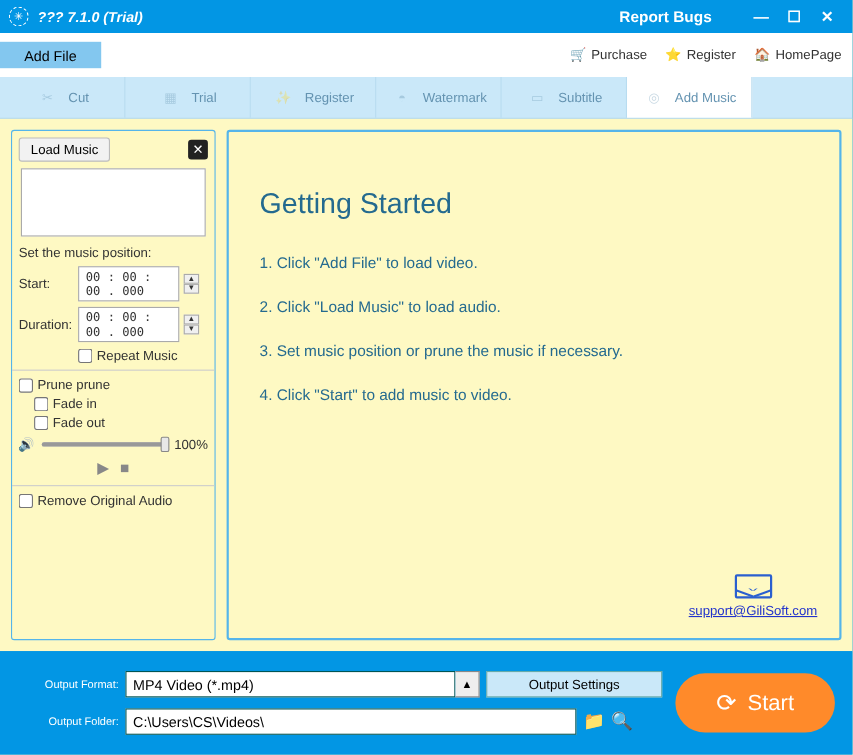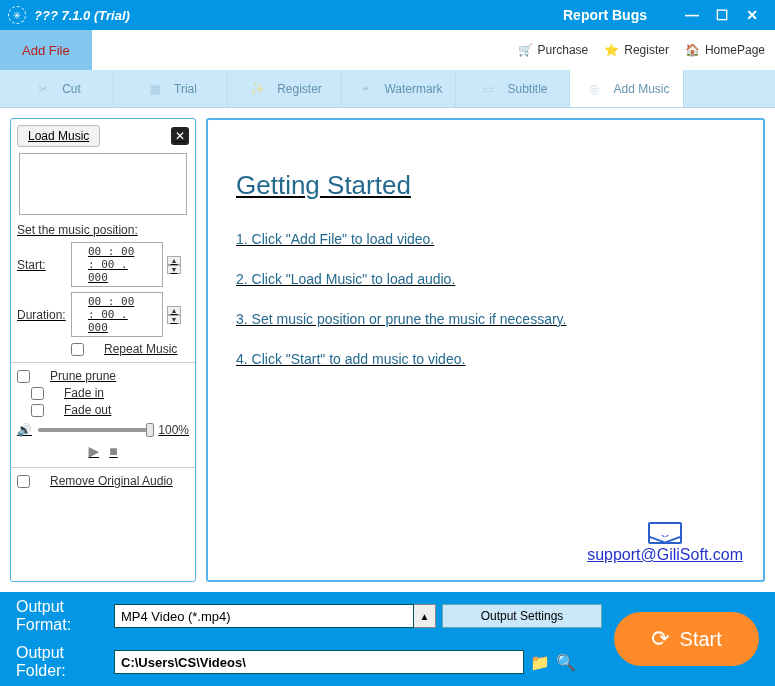--- a/index.html
+++ b/index.html
@@ -6,72 +6,72 @@
 body { width: 775px; height: 686px; background: #0296e4; overflow: hidden; }
 
 .titlebar { height: 30px; background: #0296e4; display: flex; align-items: center; padding: 0 8px; color: #fff; }
 .titlebar .app-icon { width: 18px; height: 18px; border: 1px dashed #fff; border-radius: 50%; display:flex; align-items:center; justify-content:center; font-size:10px; margin-right:8px; }
 .titlebar .title { font-size: 13px; font-weight: 600; flex: 0 0 auto; font-style: italic; }
 .titlebar .spacer { flex: 1; }
 .titlebar .report { font-size: 14px; font-weight: 600; margin-right: 30px; cursor: pointer; }
 .titlebar .winbtn { width: 30px; text-align: center; font-size: 14px; font-weight: 700; cursor: pointer; }
 
 .toolbar-row { height: 40px; background: #fff; display: flex; align-items: center; padding-right: 10px; }
-.add-file { background: #83c7ef; color: #b91c1c; height: 40px; padding: 0 22px; font-size: 13px; display:flex; align-items:center; cursor:pointer; }
+.add-file { background: #83c7ef; color: #000000; height: 24px; padding: 0 22px; font-size: 13px; display:flex; align-items:center; cursor:pointer; }
 .toolbar-row .spacer { flex: 1; }
 .link-btn { display: flex; align-items: center; gap: 4px; font-size: 12px; color: #333; margin-left: 16px; cursor: pointer; }
 .link-btn .ic { width:16px; height:16px; display:flex; align-items:center; justify-content:center; font-size:12px; }
 
 .tabs { height: 38px; background: #cae8f9; display: flex; border-bottom: 1px solid #b5d9ee; }
 .tab { width: 114px; display: flex; align-items: center; justify-content: center; gap: 8px; font-size: 12px; color: #6493b1; cursor: pointer; border-right: 1px solid #b8dcf0; }
 .tab.active { background: #fff; color: #6493b1; }
 .tab .ticon { width: 22px; height: 22px; opacity: 0.35; display:flex; align-items:center; justify-content:center; }
 
-.work { background: #ffffff; height: 484px; display: flex; padding: 10px; gap: 10px; text-decoration: underline; }
+.work { background: #fef9c3; height: 484px; display: flex; padding: 10px; gap: 10px; }
 .side { width: 186px; border: 1px solid #55b5ea; border-radius: 3px; padding: 6px; font-size: 12px; color: #333; }
 .loadrow { display:flex; align-items:center; gap:4px; }
 .load-btn { background: #f2f2f2; border: 1px solid #bbb; border-radius: 3px; padding: 3px 10px; font-size: 12px; cursor: pointer; }
 .closex { width:18px; height:18px; background:#222; color:#fff; display:flex; align-items:center; justify-content:center; border-radius:3px; font-size:12px; cursor:pointer; margin-left:auto; }
 .musicbox { border:1px solid #aaa; height:62px; margin:6px 2px 8px; background:#fff; }
 .row { display:flex; align-items:center; margin:5px 0; gap:4px; }
 .row label { width:50px; }
-.timebox { border:1px solid #aaa; padding:2px 16px; font-family:monospace; font-size:11px; background:#fff; width:92px; }
+.timebox { border:1px solid #aaa; padding:2px 6px; font-family:monospace; font-size:11px; background:#fff; width:92px; }
 .spin { width:14px; display:flex; flex-direction:column; }
 .spin span { border:1px solid #aaa; height:9px; font-size:7px; line-height:7px; text-align:center; background:#f0f0f0; cursor:pointer; }
-.chk { display:flex; align-items:center; gap:20px; margin:3px 0; }
+.chk { display:flex; align-items:center; gap:4px; margin:3px 0; }
 .chk input { margin:0; }
 .sep { border-top:1px solid #ccc; margin:6px -6px; }
 .vol { display:flex; align-items:center; gap:6px; margin:6px 0; }
 .slider { flex:1; height:4px; background:#ccc; position:relative; border-radius:2px; }
 .slider .fill { position:absolute; left:0; top:0; bottom:0; width:100%; background:#999; border-radius:2px; }
 .slider .thumb { position:absolute; right:-2px; top:-5px; width:8px; height:14px; background:#e8e8e8; border:1px solid #888; border-radius:2px; }
 .playrow { display:flex; gap:10px; justify-content:center; margin:4px 0 8px; }
 .playrow span { color:#888; font-size:14px; cursor:pointer; }
 
 .main { flex:1; border: 2px solid #55b5ea; border-radius: 3px; padding: 20px 28px; position:relative; }
 .gs-title { text-align:left; font-size:26px; color:#246a8f; font-weight:400; margin:30px 0 30px; }
 .step { color:#246a8f; font-size:14px; margin:24px 0; }
 .support { position:absolute; right:20px; bottom:16px; text-align:center; }
-.support a { color:#2233cc; font-size:16px; text-decoration:underline; cursor:pointer;text-align:right; }
+.support a { color:#2233cc; font-size:12px; text-decoration:underline; cursor:pointer;text-align:right; }
 .envicon { width:34px; height:22px; border:2px solid #2a5fcf; border-radius:2px; margin:0 auto 2px; position:relative; }
 .envicon::before { content:''; position:absolute; left:0; right:0; top:0; height:11px; border-bottom:2px solid #2a5fcf; clip-path: polygon(0 0, 50% 100%, 100% 0, 100% 10%, 50% 110%, 0 10%); }
 .envicon::after { content:''; position:absolute; left:2px; top:1px; right:2px; height:10px; border-left:2px solid #2a5fcf; border-right:2px solid #2a5fcf; transform: skewY(0); display:none; }
 .env-lines::before, .env-lines::after { content:''; position:absolute; top:0; width:50%; height:12px; border-bottom:2px solid #2a5fcf; }
 .env-lines::before { left:0; transform: skewY(20deg); transform-origin:left; }
 .env-lines::after { right:0; transform: skewY(-20deg); transform-origin:right; }
 
 .bottom { height: 94px; background:#0296e4; padding:10px 16px; display:flex; align-items:center; gap:12px; }
 .bcol { display:flex; flex-direction:column; gap:10px; }
 .brow { display:flex; align-items:center; gap:6px; }
-.blabel { color:#fff; font-size:16px; width:92px; text-align:left; }
+.blabel { color:#fff; font-size:10px; width:92px; text-align:right; }
 .combo { display:flex; }
 .combo-input { width:300px; height:24px; background:#fff; border:1px solid #055; padding:2px 6px; font-size:13px; }
 .combo-btn { width:22px; height:24px; background:#eee; border:1px solid #888; border-left:none; display:flex; align-items:center; justify-content:center; cursor:pointer; font-size:10px; }
 .outset { width:160px; height:24px; background:#cae8f9; border:1px solid #6aa; font-size:12px; cursor:pointer; }
-.folder-input { width:410px; height:24px; background:#fff; border:1px solid #055; padding:2px 6px; font-size:13px;font-weight:bold; }
+.folder-input { width:410px; height:24px; background:#fff; border:1px solid #055; padding:2px 6px; font-size:13px; }
 .ficon { color:#cae8f9; font-size:16px; cursor:pointer; }
 .startbtn { margin-left:auto; width:150px; height:54px; background:#ff8a2a; border-radius:27px; display:flex; align-items:center; justify-content:center; gap:10px; color:#fff; font-size:20px; cursor:pointer; }
 .startbtn .ric { font-size:22px; }
 </style>
 </head>
 <body>
 
 <div class="titlebar">
   <div class="app-icon">✳</div>
   <div class="title">??? 7.1.0 (Trial)</div>

